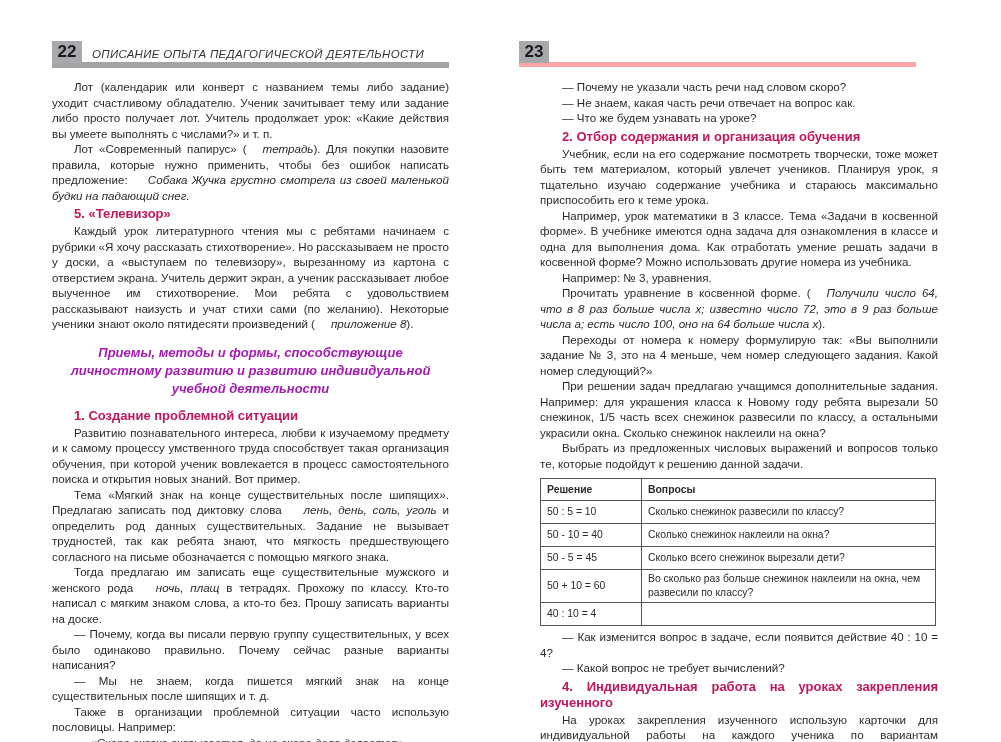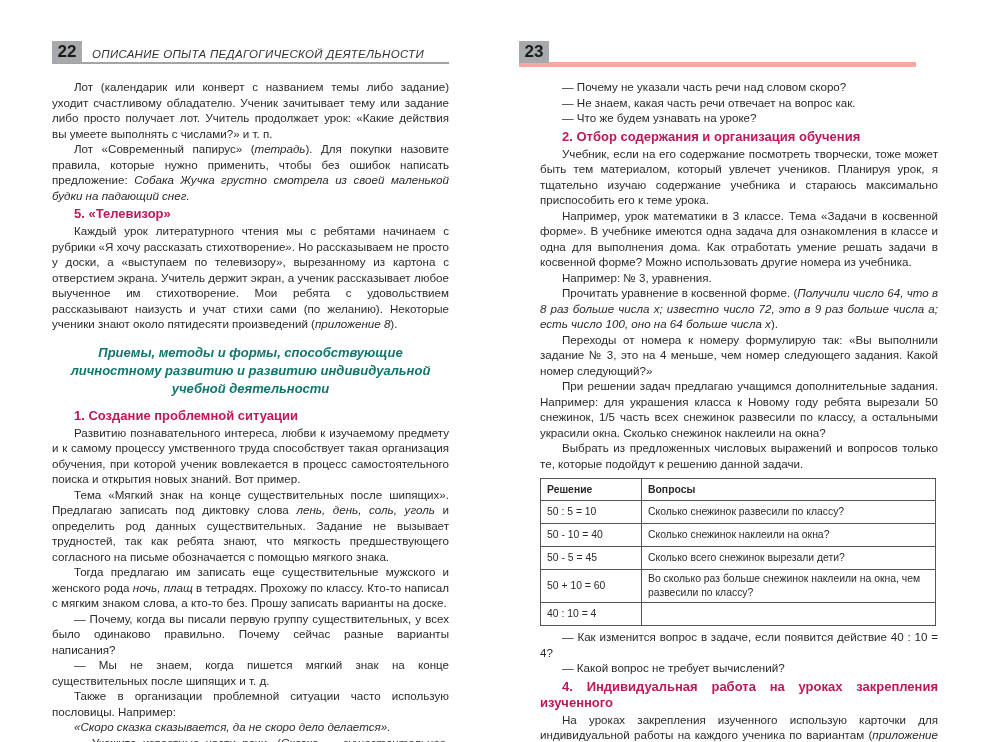--- a/index.html
+++ b/index.html
@@ -2,32 +2,32 @@
 <html><head>
 <meta charset="utf-8">
 <style>
   html, body { margin:0; padding:0; }
   body { width:1001px; height:742px; background:#ffffff; position:relative; overflow:hidden;
          font-family:"Liberation Sans", sans-serif; color:#2a2a2a; }
   .page { position:absolute; top:0; height:742px; }
   .page-left { left:0; width:500px; }
   .page-right { left:500px; width:501px; }
   .header { position:absolute; top:40px; height:22px; display:flex; align-items:flex-end; }
-  .page-left .header { left:52px; width:397px; border-bottom:2px solid #a3a3a3; }
+  .page-left .header { left:52px; width:397px; border-bottom:6px solid #a3a3a3; }
   .page-right .header { left:19px; width:397px; border-bottom:5px solid #fca5a5; }
   .pnum { background:#a7a9ac; color:#1a1a1a; font-weight:bold; font-size:17px; line-height:22px;
           width:30px; text-align:center; margin-bottom:-1px; }
   .running { font-style:italic; font-size:11.5px; letter-spacing:0.3px; color:#333; margin-left:10px; line-height:16px; }
   .content { position:absolute; font-size:11.6px; line-height:15.5px; text-align:justify; }
   .page-left .content { left:52px; top:79px; width:397px; }
   .page-right .content { left:40px; top:79px; width:398px; }
   p { margin:0; text-indent:22px; }
   h3 { margin:3px 0 1px 0; font-size:13px; font-weight:bold; text-indent:22px; color:#be185d; line-height:16px; }
-  h2 { margin:12px 0 10px 0; font-size:13px; font-weight:bold; font-style:italic; text-align:center; line-height:18px; color:#0f766e; }
-  i { font-style:italic; }
+  h2 { margin:12px 0 10px 0; font-size:13px; font-weight:bold; font-style:italic; text-align:center; line-height:18px; color:#a21caf; }
+  i { font-style:italic;padding-left:16px; }
   table { border-collapse:collapse; width:396px; margin:7px 0 3px 0; font-size:10.4px; }
   th, td { border:1px solid #555; padding:2px 6px; text-align:left; vertical-align:middle; line-height:14px; }
   th { font-weight:bold; height:17px; }
   td { height:18px; }
   td.c1 { width:88px; }
 </style>
 </head>
 <body>
 
 <div class="page page-left">

